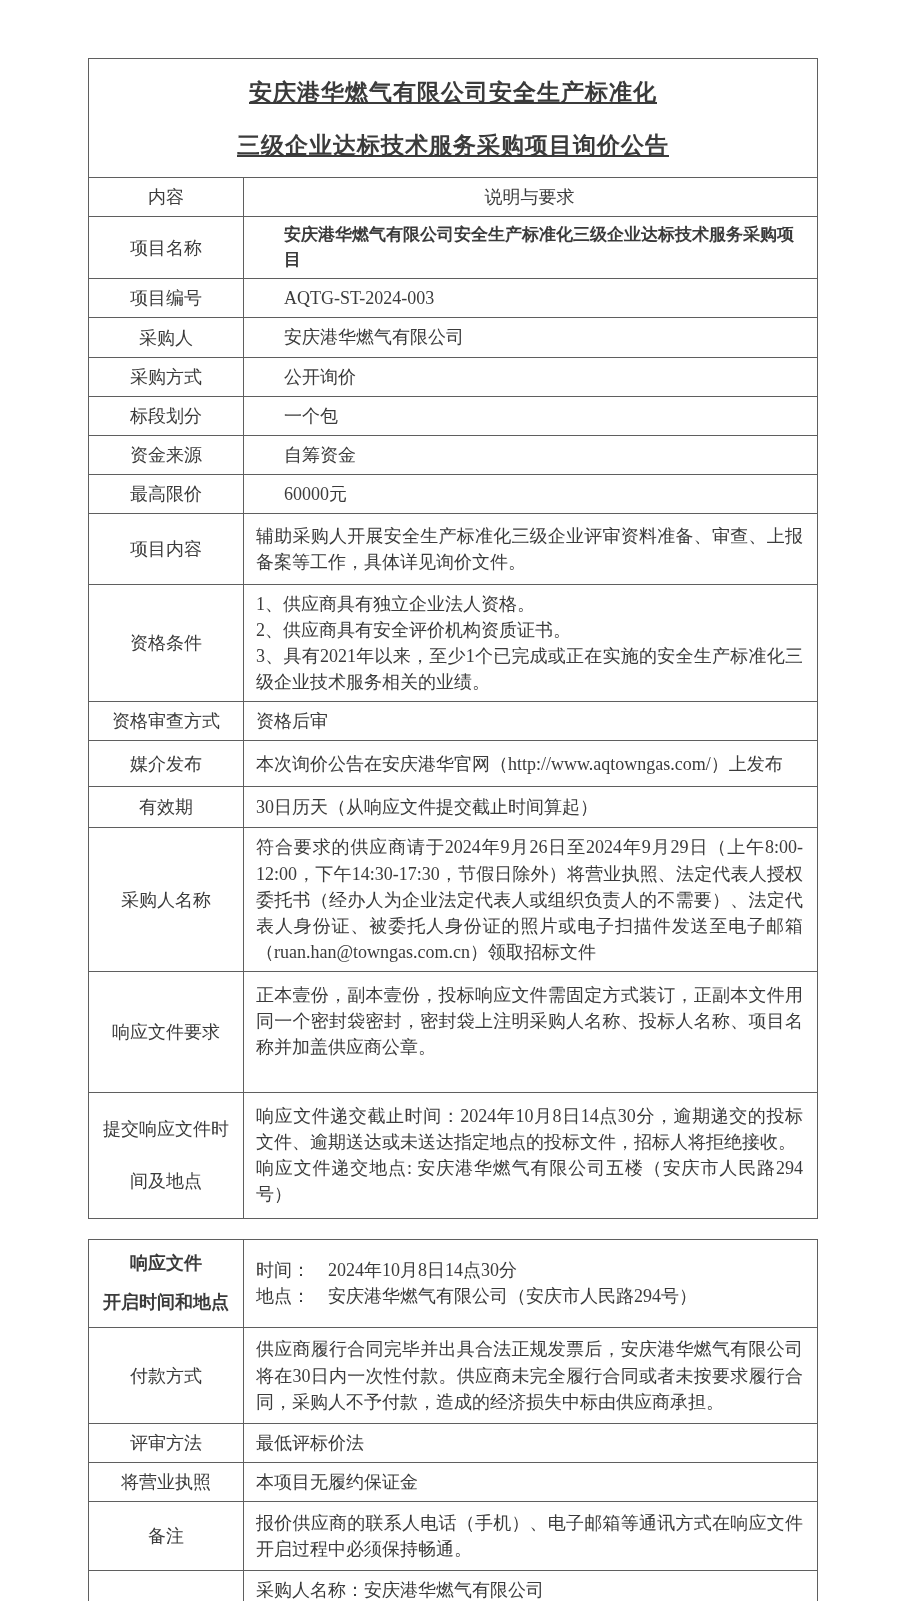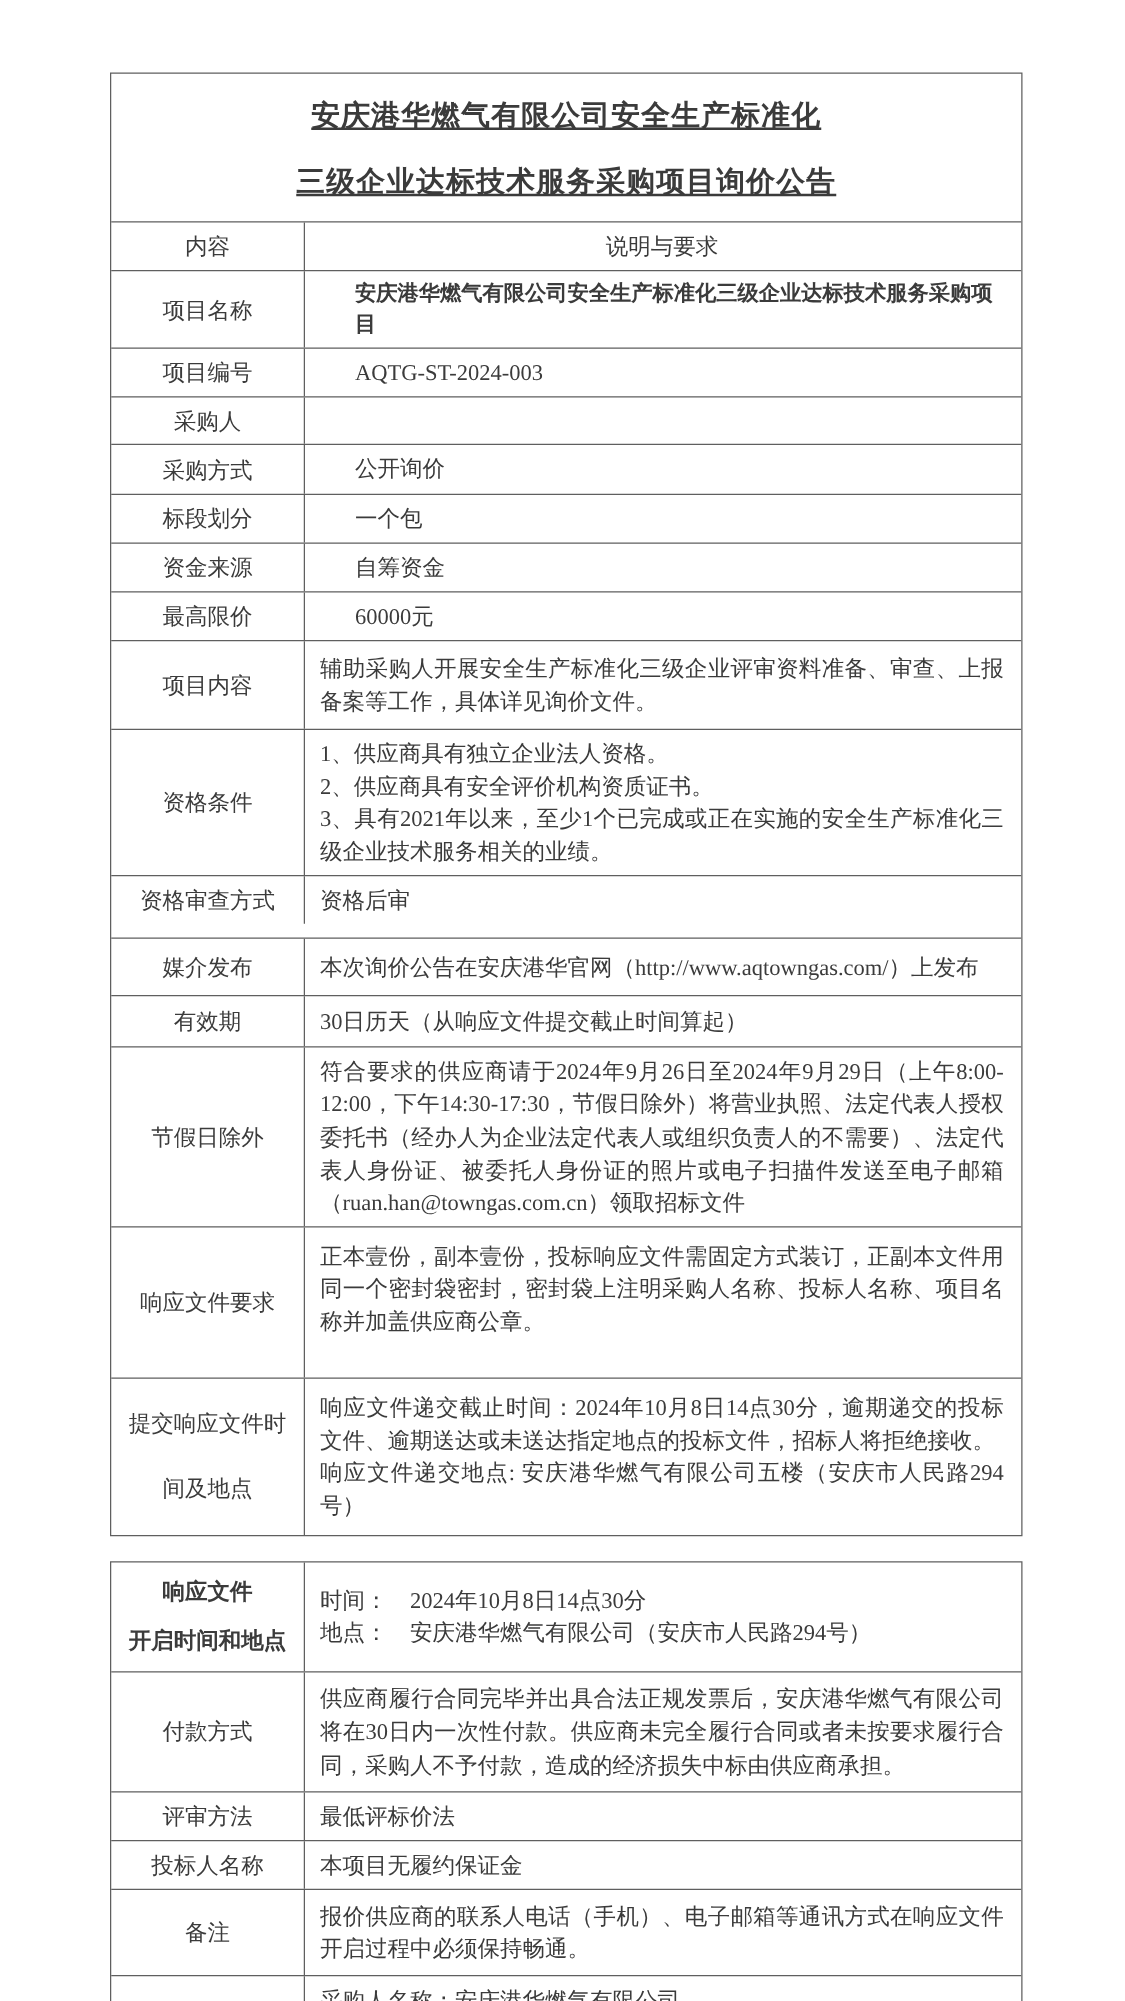--- a/index.html
+++ b/index.html
@@ -41,21 +41,21 @@
     white-space: pre-line;
     min-width: 0;
   }
   .center { align-items: center; text-align: center; }
   .justify { text-align: justify; }
   .top { justify-content: flex-start; padding-top: 10px; }
   .fs17 { font-size: 17px; font-weight: bold; }
   .spread { line-height: 2.2; font-weight: bold; }
   .spread-lg { line-height: 2.9; }
   .mh36 { min-height: 36px; justify-content: center; } .mh37 { min-height: 37px; gap: 28px; } .mh38 { min-height: 38px; }
-  .mh40 { min-height: 40px; } .mh45 { min-height: 45px; margin-top: 11px; } .mh68 { min-height: 68px; }
+  .mh40 { min-height: 40px; } .mh45 { min-height: 45px; } .mh68 { min-height: 68px; }
   .mh70 { min-height: 70px; } .mh73 { min-height: 73px; } .mh95 { min-height: 95px; }
   .mh98 { min-height: 98px; } .mh115 { min-height: 115px; } .mh120 { min-height: 120px; }
   .mh123 { min-height: 123px; } .mh125 { min-height: 125px; }
 </style>
 </head>
 <body>
 
 <div class="doc">
 
   <div class="tbl">
@@ -75,20 +75,21 @@
       <div class="cell-value fs17">安庆港华燃气有限公司安全生产标准化三级企业达标技术服务采购项目</div>
     </div>
 
     <div class="row mh37">
       <div class="cell-label">项目编号</div>
       <div class="cell-value">AQTG-ST-2024-003</div>
     </div>
 
     <div class="row mh37">
       <div class="cell-label">采购人</div>
+      <div class="cell-value">安庆港华燃气有限公司</div>
     </div>
 
     <div class="row mh37">
       <div class="cell-label">采购方式</div>
       <div class="cell-value">公开询价</div>
     </div>
 
     <div class="row mh37">
       <div class="cell-label">标段划分</div>
       <div class="cell-value">一个包</div>
@@ -125,21 +126,21 @@
       <div class="cell-label">媒介发布</div>
       <div class="cell-value">本次询价公告在安庆港华官网（http://www.aqtowngas.com/）上发布</div>
     </div>
 
     <div class="row mh40">
       <div class="cell-label">有效期</div>
       <div class="cell-value">30日历天（从响应文件提交截止时间算起）</div>
     </div>
 
     <div class="row mh123">
-      <div class="cell-label">节假日除外</div>
+      <div class="cell-label">采购人名称</div>
       <div class="cell-value justify">符合要求的供应商请于2024年9月26日至2024年9月29日（上午8:00-12:00，下午14:30-17:30，节假日除外）将营业执照、法定代表人授权委托书（经办人为企业法定代表人或组织负责人的不需要）、法定代表人身份证、被委托人身份证的照片或电子扫描件发送至电子邮箱（ruan.han@towngas.com.cn）领取招标文件</div>
     </div>
 
     <div class="row mh120">
       <div class="cell-label">响应文件要求</div>
       <div class="cell-value justify top">正本壹份，副本壹份，投标响应文件需固定方式装订，正副本文件用同一个密封袋密封，密封袋上注明采购人名称、投标人名称、项目名称并加盖供应商公章。</div>
     </div>
 
     <div class="row mh125">
       <div class="cell-label spread-lg">提交响应文件时
@@ -163,21 +164,21 @@
       <div class="cell-label">付款方式</div>
       <div class="cell-value justify">供应商履行合同完毕并出具合法正规发票后，安庆港华燃气有限公司将在30日内一次性付款。供应商未完全履行合同或者未按要求履行合同，采购人不予付款，造成的经济损失中标由供应商承担。</div>
     </div>
 
     <div class="row mh38">
       <div class="cell-label">评审方法</div>
       <div class="cell-value">最低评标价法</div>
     </div>
 
     <div class="row mh36">
-      <div class="cell-label">投标人名称</div>
+      <div class="cell-label">将营业执照</div>
       <div class="cell-value">本项目无履约保证金</div>
     </div>
 
     <div class="row mh68">
       <div class="cell-label">备注</div>
       <div class="cell-value justify">报价供应商的联系人电话（手机）、电子邮箱等通讯方式在响应文件开启过程中必须保持畅通。</div>
     </div>
 
     <div class="row mh115">
       <div class="cell-label">联系方式</div>

